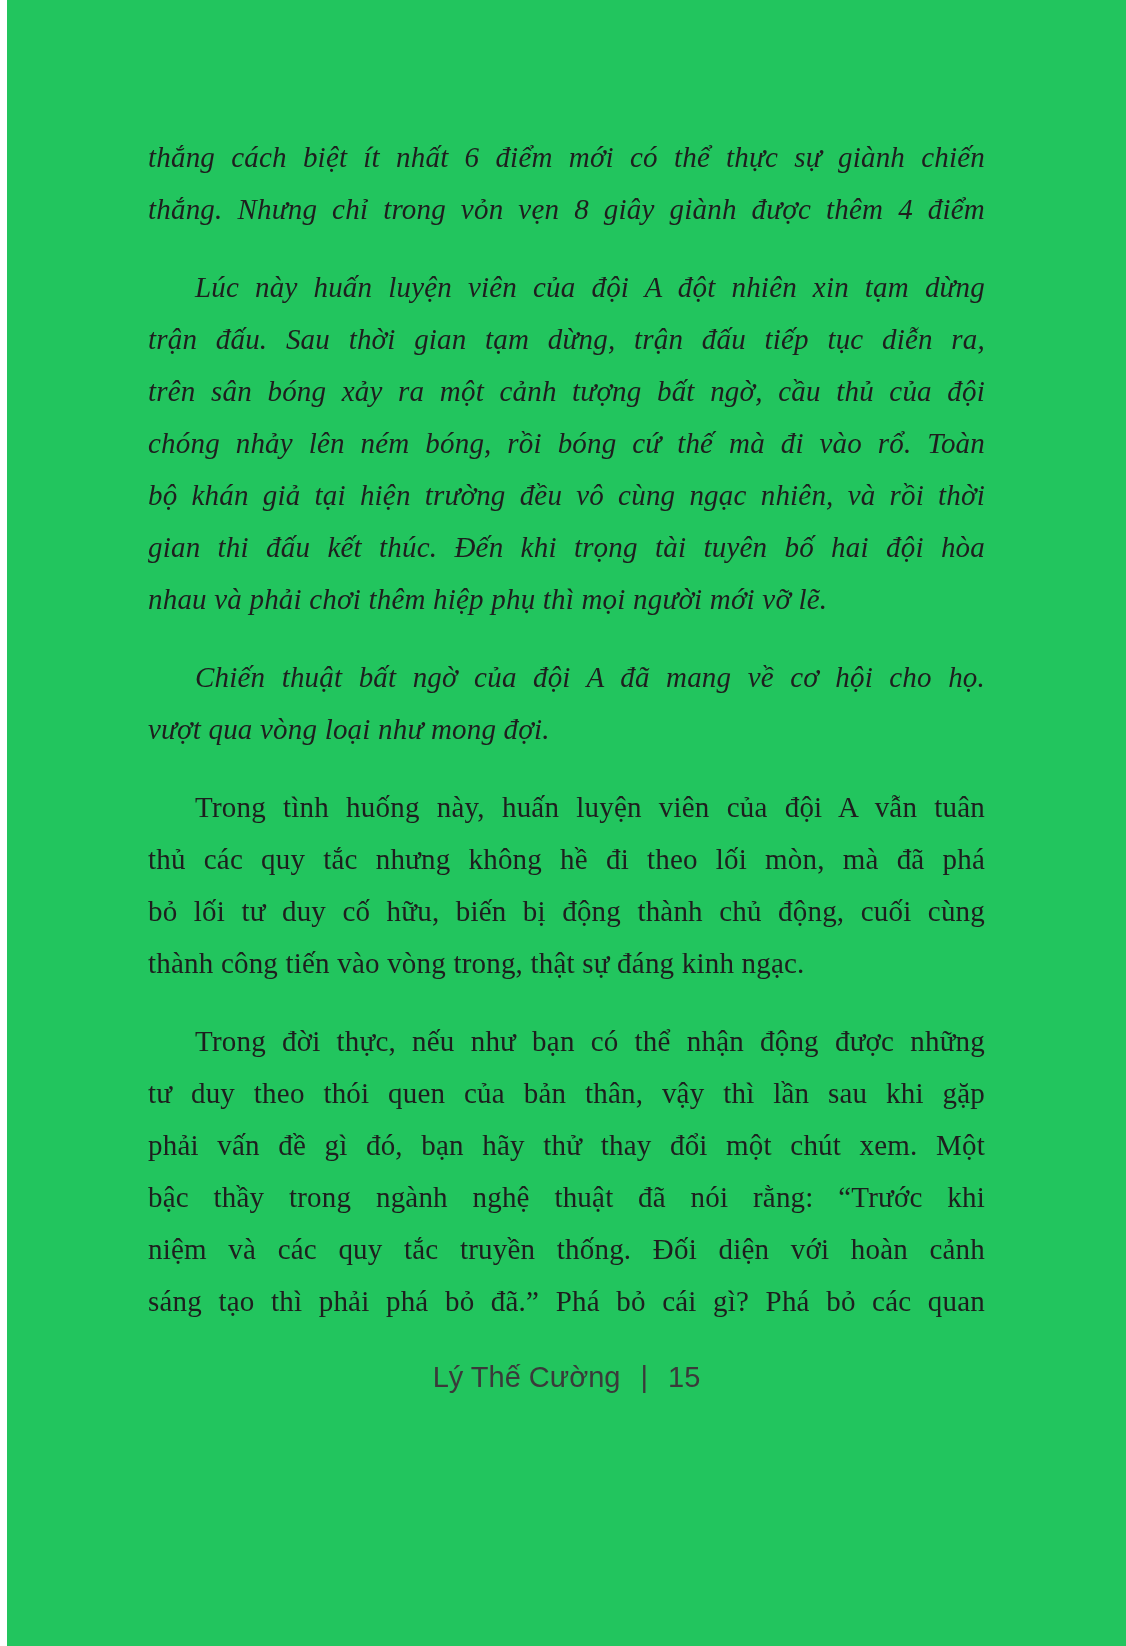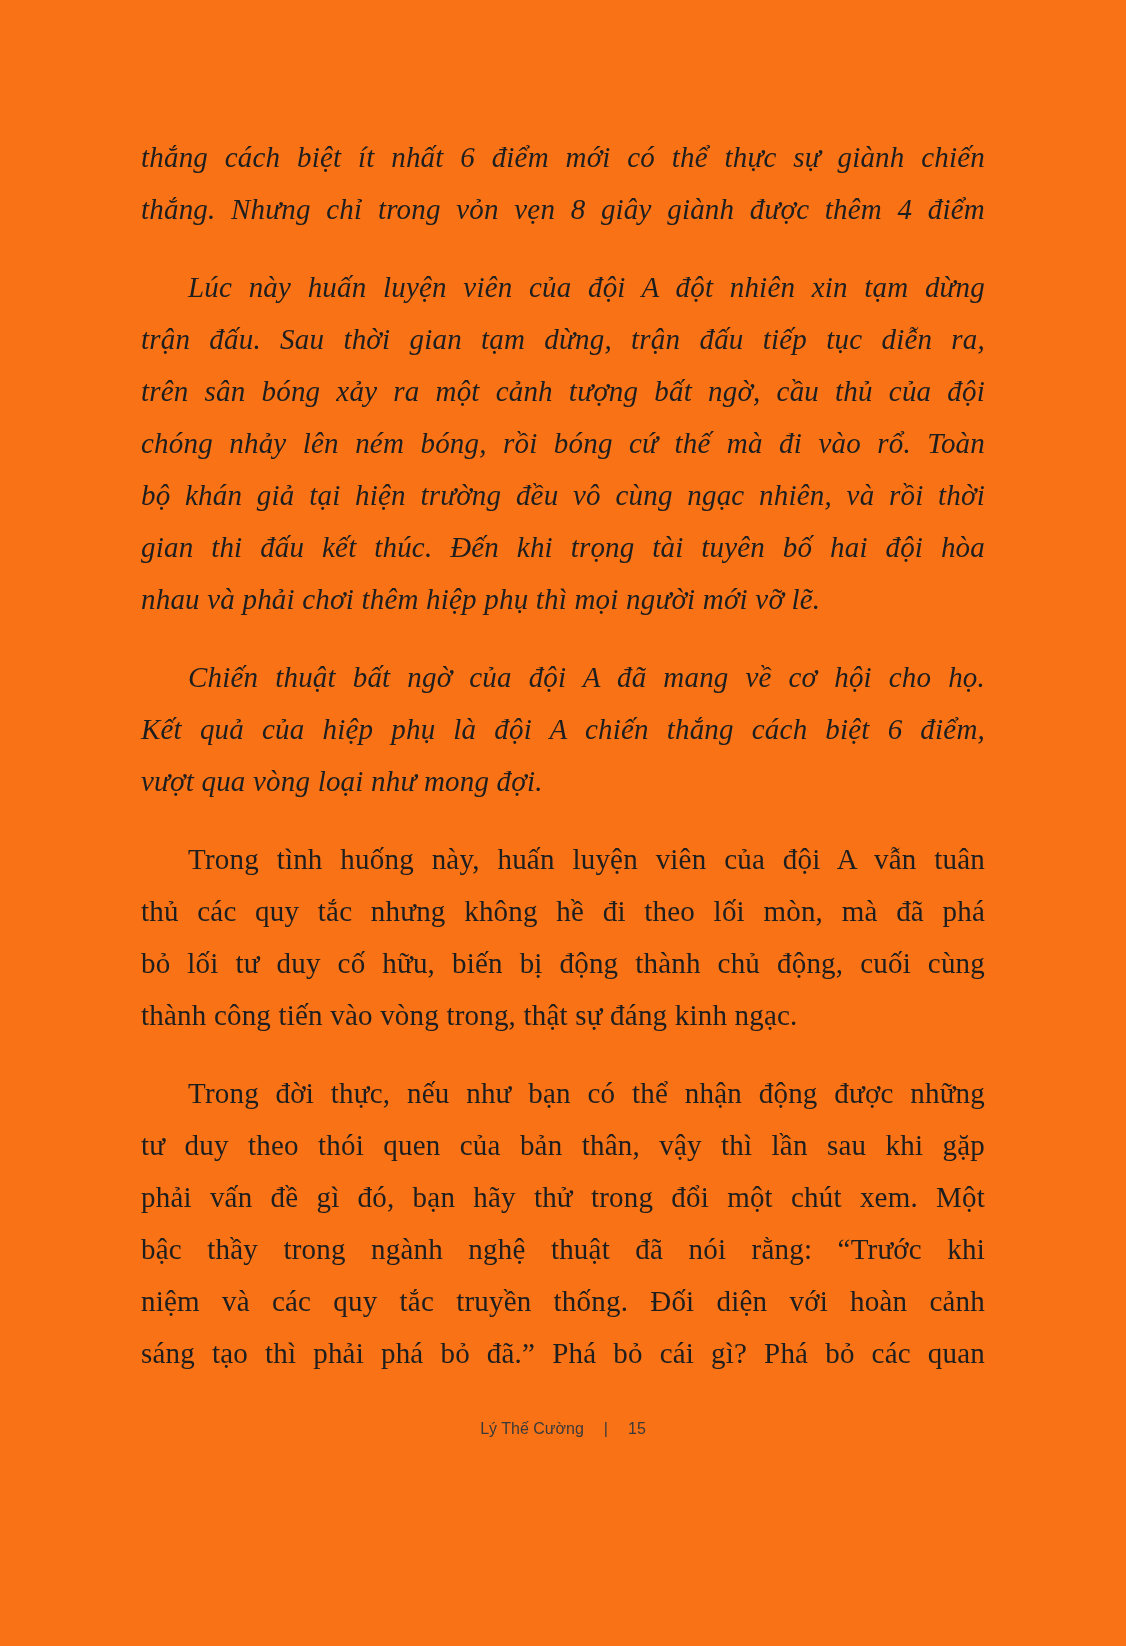--- a/index.html
+++ b/index.html
@@ -10,21 +10,22 @@
   body {
     width: 1126px;
     height: 1646px;
     position: relative;
     overflow: hidden;
     font-family: "Liberation Serif", serif;
   }
   .page {
     position: absolute;
     inset: 0;
-    background: #f97316;
+    background: #22c55e;
+    margin-left: 7px;
   }
   .text-block {
     padding: 131px 141px 0 141px;
   }
   .paragraph {
     margin: 0 0 26px 0;
     color: #1e1e1e;
   }
   .paragraph:last-child {
     margin-bottom: 0;
@@ -44,21 +45,21 @@
   .line.indent {
     text-indent: 47px;
   }
   .line.last {
     text-align-last: left;
   }
   .page-footer {
     margin-top: 34px;
     text-align: center;
     font-family: "Liberation Sans", sans-serif;
-    font-size: 16px;
+    font-size: 29px;
     color: #3a3a3a;
     line-height: 32px;
   }
   .page-footer .sep {
     display: inline-block;
     margin: 0 20px;
     color: #3a3a3a;
   }
 </style>
 </head>
@@ -75,33 +76,32 @@
         <div class="line indent">Lúc này huấn luyện viên của đội A đột nhiên xin tạm dừng</div>
         <div class="line">trận đấu. Sau thời gian tạm dừng, trận đấu tiếp tục diễn ra,</div>
         <div class="line">trên sân bóng xảy ra một cảnh tượng bất ngờ, cầu thủ của đội</div>
         <div class="line">chóng nhảy lên ném bóng, rồi bóng cứ thế mà đi vào rổ. Toàn</div>
         <div class="line">bộ khán giả tại hiện trường đều vô cùng ngạc nhiên, và rồi thời</div>
         <div class="line">gian thi đấu kết thúc. Đến khi trọng tài tuyên bố hai đội hòa</div>
         <div class="line last">nhau và phải chơi thêm hiệp phụ thì mọi người mới vỡ lẽ.</div>
       </div>
       <div class="paragraph italic">
         <div class="line indent">Chiến thuật bất ngờ của đội A đã mang về cơ hội cho họ.</div>
-        <div class="line">Kết quả của hiệp phụ là đội A chiến thắng cách biệt 6 điểm,</div>
         <div class="line last">vượt qua vòng loại như mong đợi.</div>
       </div>
       <div class="paragraph regular">
         <div class="line indent">Trong tình huống này, huấn luyện viên của đội A vẫn tuân</div>
         <div class="line">thủ các quy tắc nhưng không hề đi theo lối mòn, mà đã phá</div>
         <div class="line">bỏ lối tư duy cố hữu, biến bị động thành chủ động, cuối cùng</div>
         <div class="line last">thành công tiến vào vòng trong, thật sự đáng kinh ngạc.</div>
       </div>
       <div class="paragraph regular">
         <div class="line indent">Trong đời thực, nếu như bạn có thể nhận động được những</div>
         <div class="line">tư duy theo thói quen của bản thân, vậy thì lần sau khi gặp</div>
-        <div class="line">phải vấn đề gì đó, bạn hãy thử trong đổi một chút xem. Một</div>
+        <div class="line">phải vấn đề gì đó, bạn hãy thử thay đổi một chút xem. Một</div>
         <div class="line">bậc thầy trong ngành nghệ thuật đã nói rằng: “Trước khi</div>
         <div class="line">niệm và các quy tắc truyền thống. Đối diện với hoàn cảnh</div>
         <div class="line">sáng tạo thì phải phá bỏ đã.” Phá bỏ cái gì? Phá bỏ các quan</div>
       </div>
     </div>
   <div class="page-footer">
     <span>Lý Thế Cường</span><span class="sep">|</span><span>15</span>
   </div>
 </div>
 

